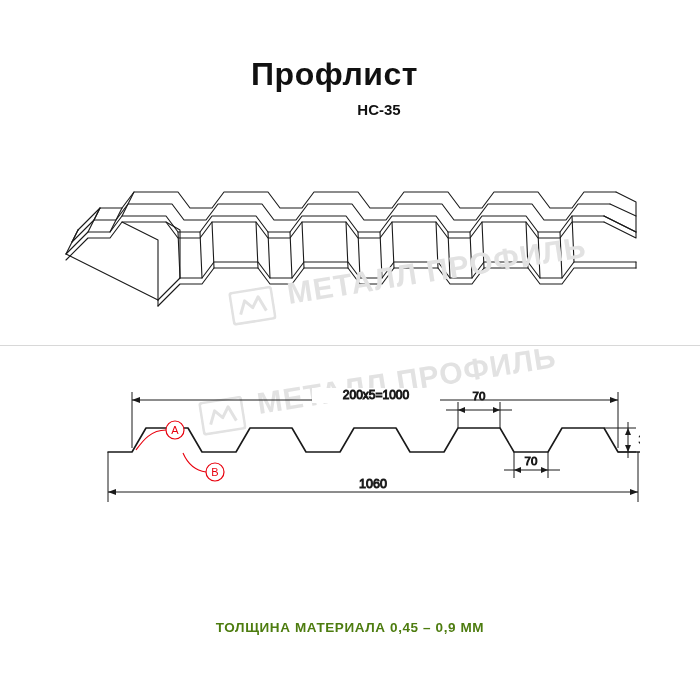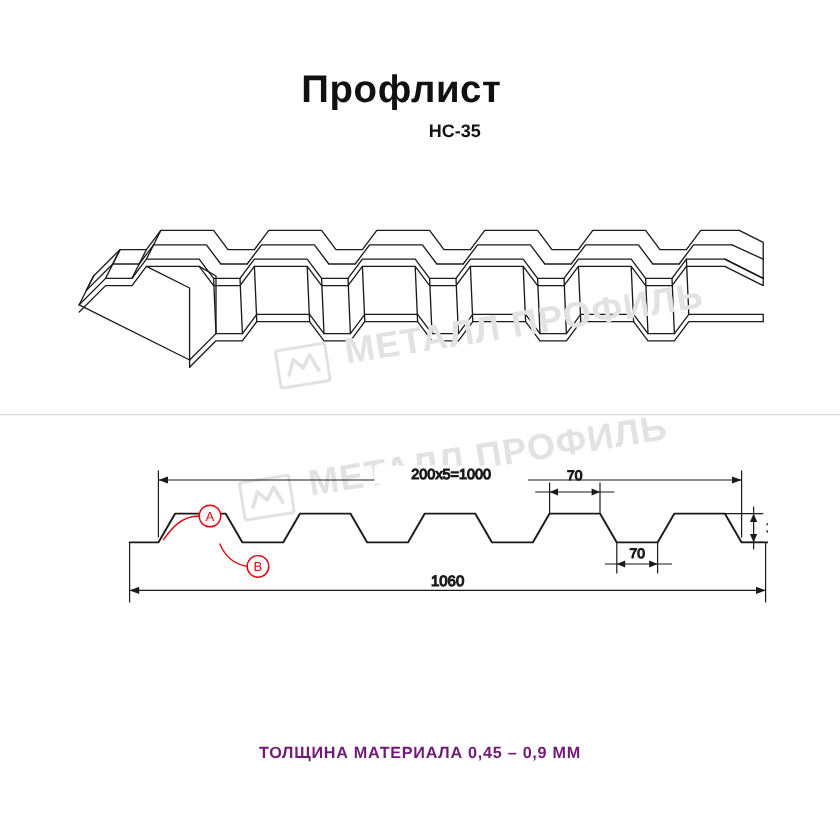--- a/index.html
+++ b/index.html
@@ -66,21 +66,21 @@
   }
   .footnote {
     position: absolute;
     top: 620px;
     left: 0;
     width: 700px;
     text-align: center;
     font-size: 13.5px;
     font-weight: bold;
     letter-spacing: 0.6px;
-    color: #701a75;
+    color: #4d7c0f;
   }
   
   .wm {
     position: absolute;
     pointer-events: none;
     opacity: 1;
   }
   .wm-text {
     font-size: 30px;
     font-weight: bold;

